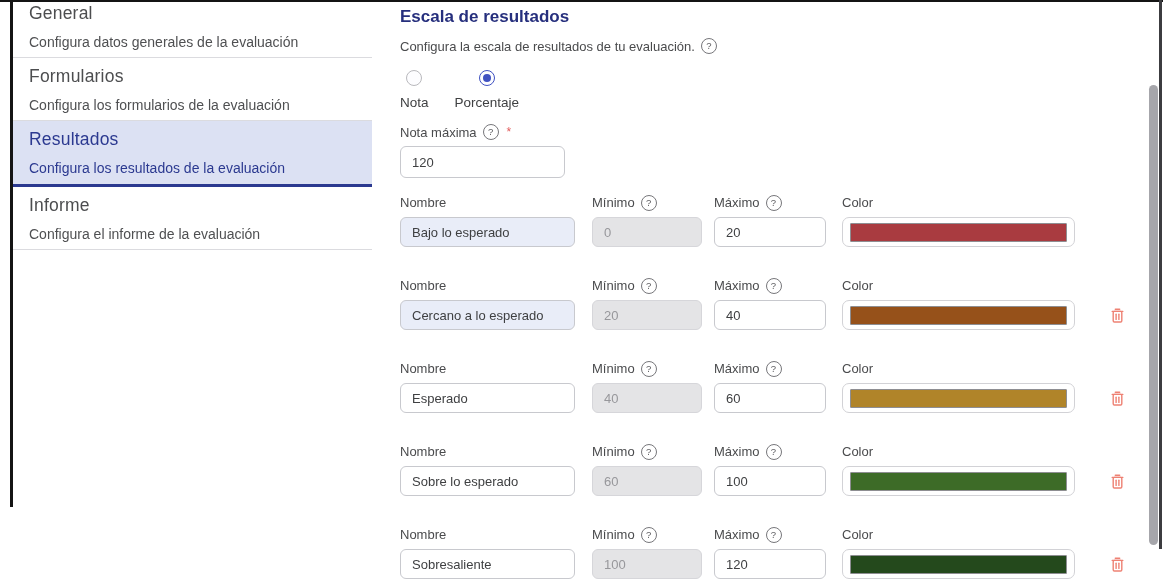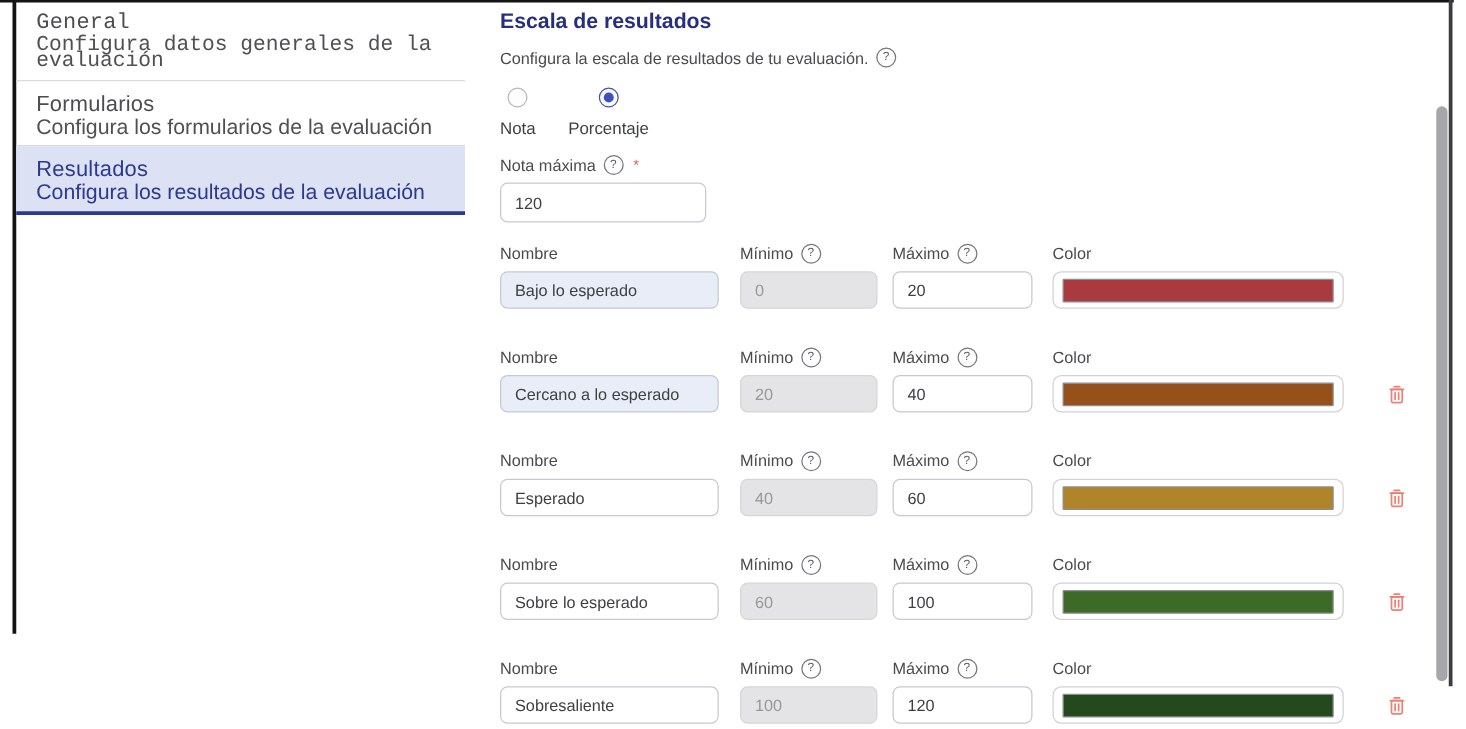--- a/index.html
+++ b/index.html
@@ -8,23 +8,23 @@
 
   
   .frame-top{position:absolute;left:0;top:0;width:1163px;height:2px;background:#141414;}
   .frame-left{position:absolute;left:10px;top:0;width:3px;height:507px;background:#141414;}
   .frame-right{position:absolute;left:1159px;top:0;width:3px;height:549px;background:#3c3c40;}
   .scroll-thumb{position:absolute;left:1149px;top:85px;width:9px;height:460px;background:#a6a6ab;border-radius:5px;}
 
   
   .sidebar{position:absolute;left:13px;top:2px;width:359px;}
   .side-item{padding:8px 16px 8px 16px;border-bottom:1px solid #dbdbdf;cursor:pointer;}
-  .side-item:first-child{padding-top:6px;font-family:Liberation Mono, monospace;}
+  .side-item:first-child{padding-top:1px;}
   .side-title{font-size:17.5px;color:#4c4d4f;line-height:21px;letter-spacing:.2px;}
-  .side-desc{font-size:17px;color:#4f5052;line-height:13px;margin-top:1px;}
+  .side-desc{font-size:14px;color:#4f5052;line-height:13px;margin-top:12px;}
   .side-item.selected{background:#dce1f3;border-bottom:3px solid #2b3990;padding-bottom:9px;}
   .side-item.selected .side-title,.side-item.selected .side-desc{color:#2b3990;}
 
   
   .main{position:absolute;left:400px;top:7px;width:747px;}
   .page-title{font-size:17px;font-weight:bold;color:#262f7d;line-height:20px;}
   .subtitle{margin-top:11px;font-size:13px;color:#4a4b4d;display:flex;align-items:center;gap:6px;}
   .help{width:14px;height:14px;min-width:14px;border:1px solid #77777b;border-radius:50%;
         font-size:9.5px;line-height:1;display:inline-flex;align-items:center;justify-content:center;
         color:#5a5a5e;cursor:help;}
@@ -83,20 +83,24 @@
   <div class="side-item">
     <div class="side-title">Formularios</div>
     <div class="side-desc">Configura los formularios de la evaluación</div>
   </div>
 
   <div class="side-item selected">
     <div class="side-title">Resultados</div>
     <div class="side-desc">Configura los resultados de la evaluación</div>
   </div>
 
+  <div class="side-item">
+    <div class="side-title">Informe</div>
+    <div class="side-desc">Configura el informe de la evaluación</div>
+  </div>
 </div>
 
   <div class="main">
     <div class="page-title">Escala de resultados</div>
 
     <div class="subtitle">
       <span>Configura la escala de resultados de tu evaluación.</span>
       <span class="help">?</span>
     </div>
 

